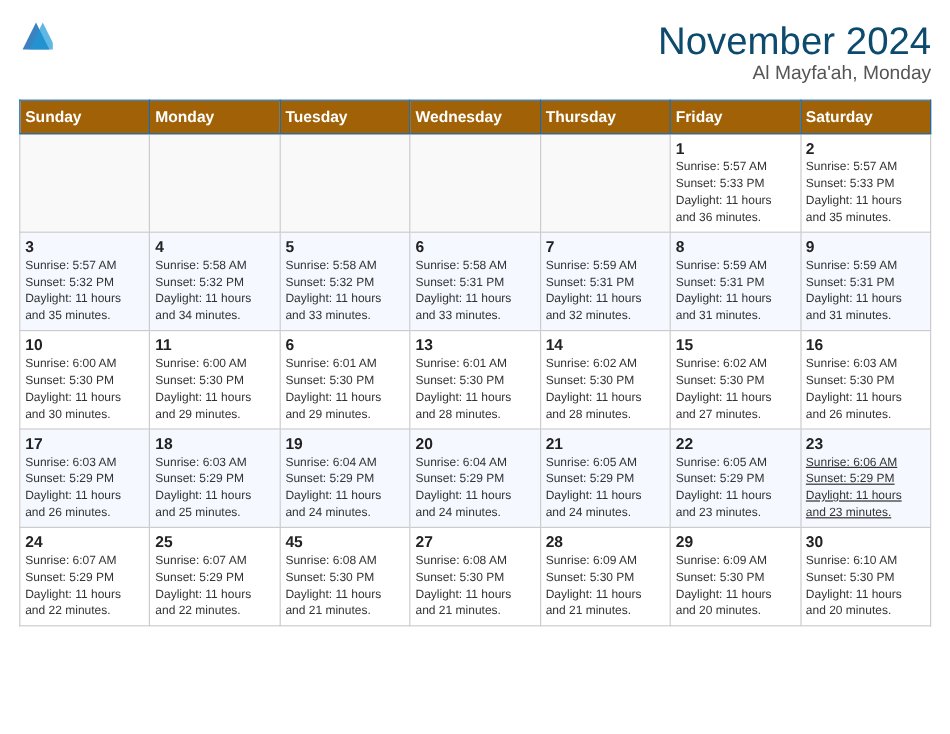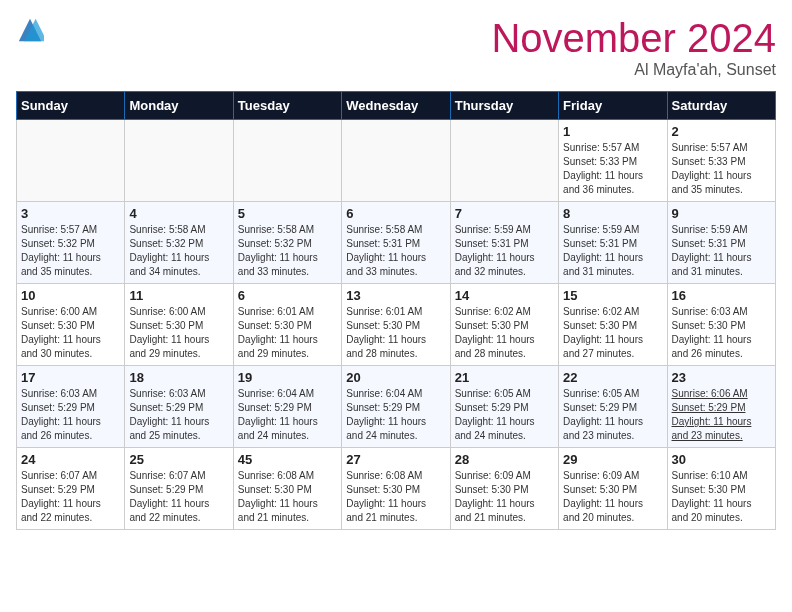--- a/index.html
+++ b/index.html
@@ -29,35 +29,35 @@
     .logo-text .general { color: #333; }
     .logo-text .blue { color: #1a6bb5; }
     .logo-icon {
       width: 28px;
       height: 28px;
     }
     .title-block {
       text-align: right;
     }
     .month-title {
-      font-size: 40px;
+      font-size: 32px;
       font-weight: normal;
-      color: #be185d;
+      color: #0c4a6e;
     }
     .location {
       font-size: 16px;
       color: #555;
     }
     .calendar {
       width: 100%;
       border-collapse: collapse;
       font-size: 11px;
     }
     .calendar th {
-      background: #0f172a;
+      background: #a16207;
       color: #fff;
       padding: 6px 4px;
       text-align: left;
       font-size: 13px;
       font-weight: bold;
       border: 1px solid #1a6bb5;
     }
     .calendar td {
       border: 1px solid #ccc;
       vertical-align: top;
@@ -92,21 +92,21 @@
 
 <div class="header">
   <div class="logo">
     <svg class="logo-icon" viewBox="0 0 40 40" xmlns="http://www.w3.org/2000/svg">
       <polygon points="20,4 36,36 4,36" fill="#1a6bb5" opacity="0.85"></polygon>
       <polygon points="28,4 44,36 12,36" fill="#1a9ad7" opacity="0.7"></polygon>
     </svg>
   </div>
   <div class="title-block">
     <div class="month-title">November 2024</div>
-    <div class="location">Al Mayfa'ah, Sunset</div>
+    <div class="location">Al Mayfa'ah, Monday</div>
   </div>
 </div>
 
 <table class="calendar">
   <thead>
     <tr>
     <th>Sunday</th>
         <th>Monday</th>
         <th>Tuesday</th>
         <th>Wednesday</th>

